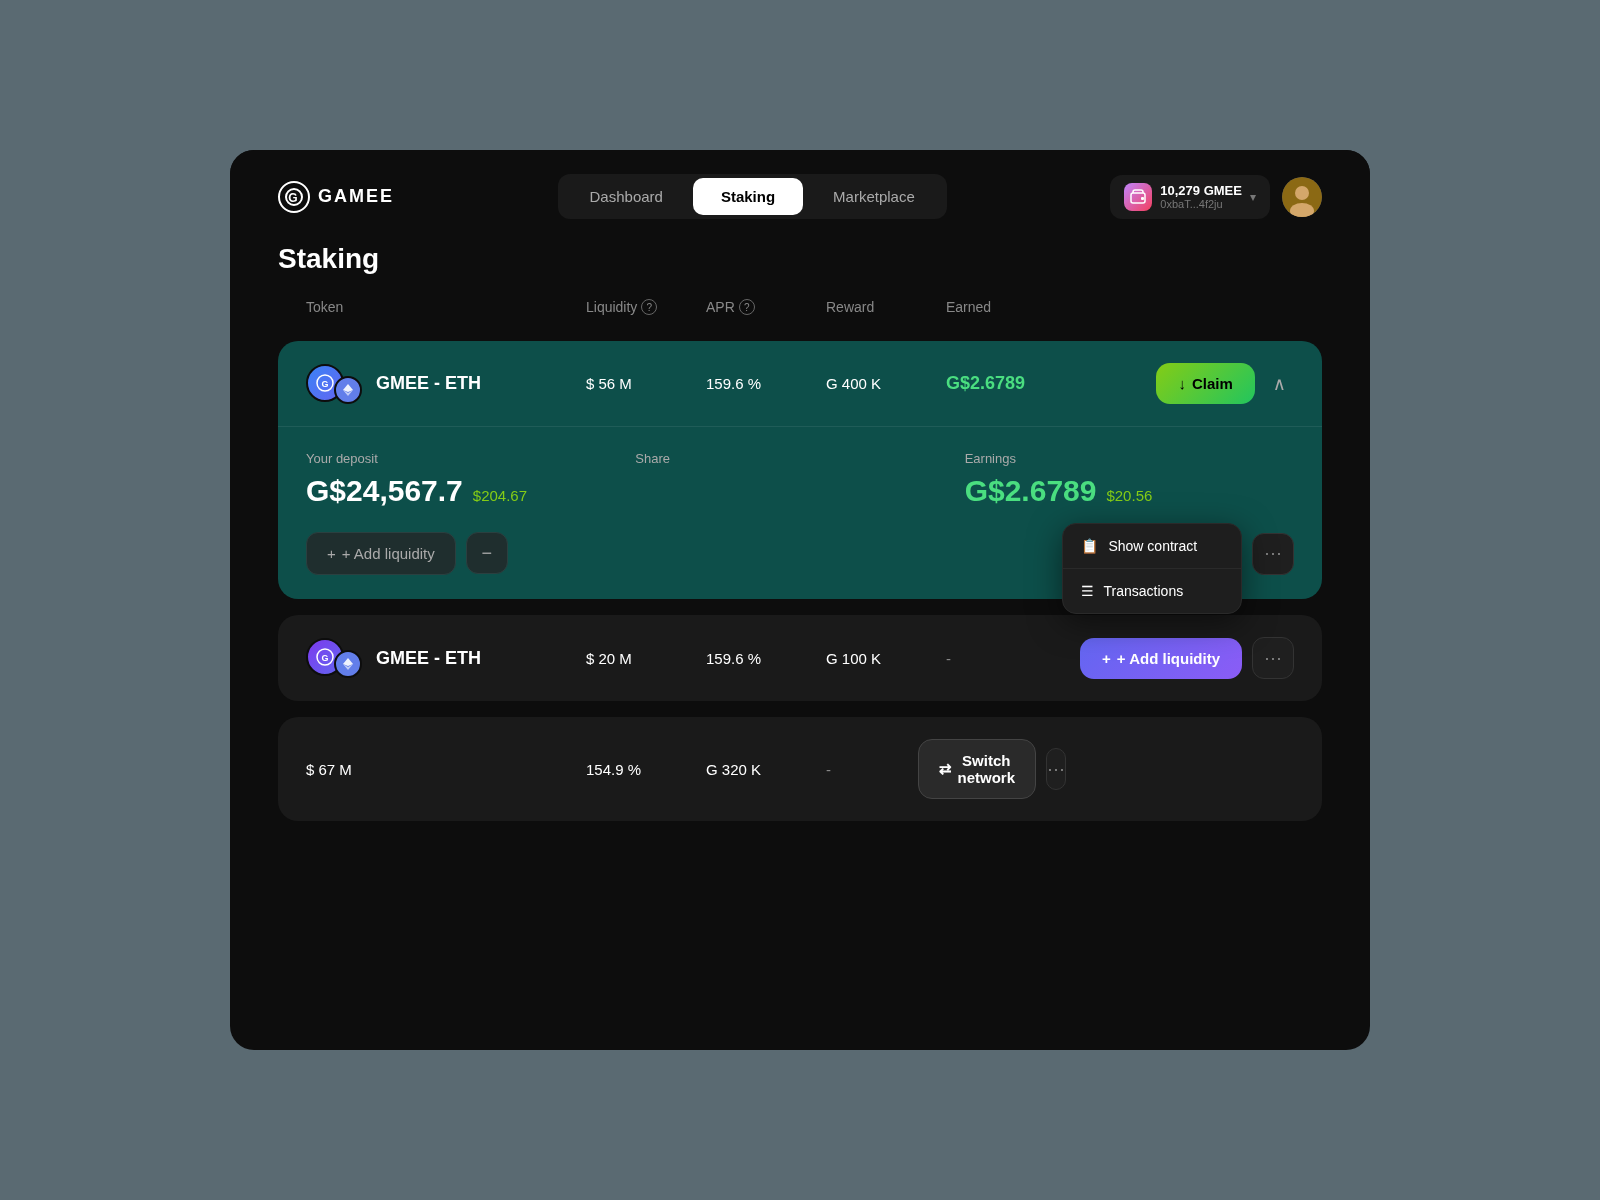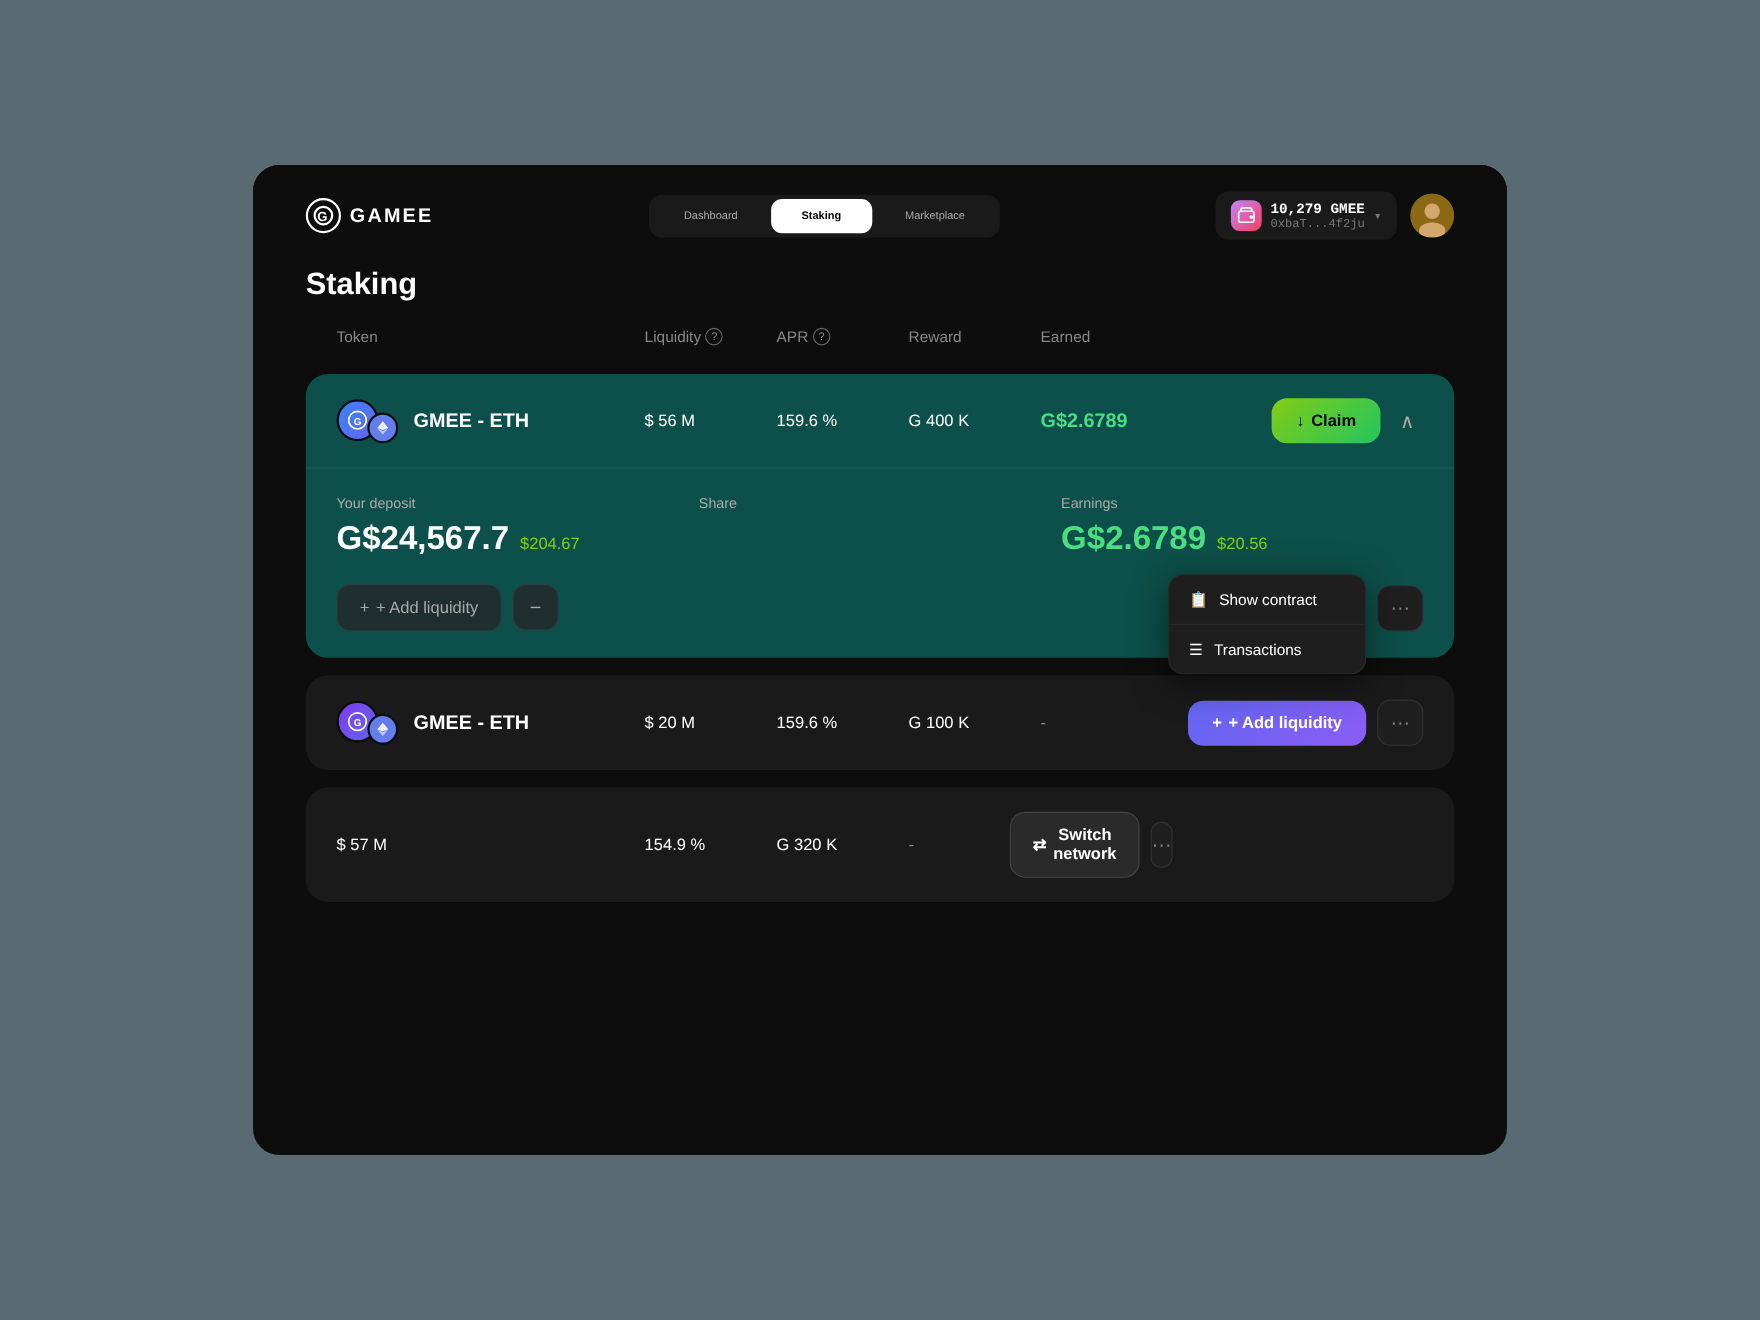--- a/index.html
+++ b/index.html
@@ -52,36 +52,35 @@
       display: flex;
       background: #1a1a1a;
       border-radius: 12px;
       padding: 4px;
       gap: 2px;
     }
     .nav-tab {
       padding: 10px 28px;
       border-radius: 10px;
       color: #aaa;
-      font-size: 10px;
+      font-size: 15px;
       cursor: pointer;
       border: none;
       background: transparent;
       text-align: center;
     }
     .nav-tab.active {
       background: white;
       color: #000;
       font-weight: 600;
     }
     .header-right {
       display: flex;
       align-items: center;
       gap: 12px;
-      font-family: Liberation Mono, monospace;
     }
     .wallet-info {
       display: flex;
       align-items: center;
       gap: 8px;
       background: #1a1a1a;
       border-radius: 12px;
       padding: 8px 14px;
       cursor: pointer;
     }
@@ -590,21 +589,21 @@
             <span>+</span>
             <span>+ Add liquidity</span>
           </button>
           <button class="more-btn">···</button>
         </div>
       </div>
     </div>
 
     <div class="staking-row collapsed">
       <div class="row-main">
-        <div class="cell-value">$ 57 M</div>
+        <div class="cell-value">$ 67 M</div>
         <div class="cell-value">154.9 %</div>
         <div class="cell-value">G 320 K</div>
         <div class="cell-value muted">-</div>
         <div class="row-actions">
           <button class="switch-network-btn">
             <span>⇄</span>
             <span>Switch network</span>
           </button>
           <button class="more-btn">···</button>
         </div>

